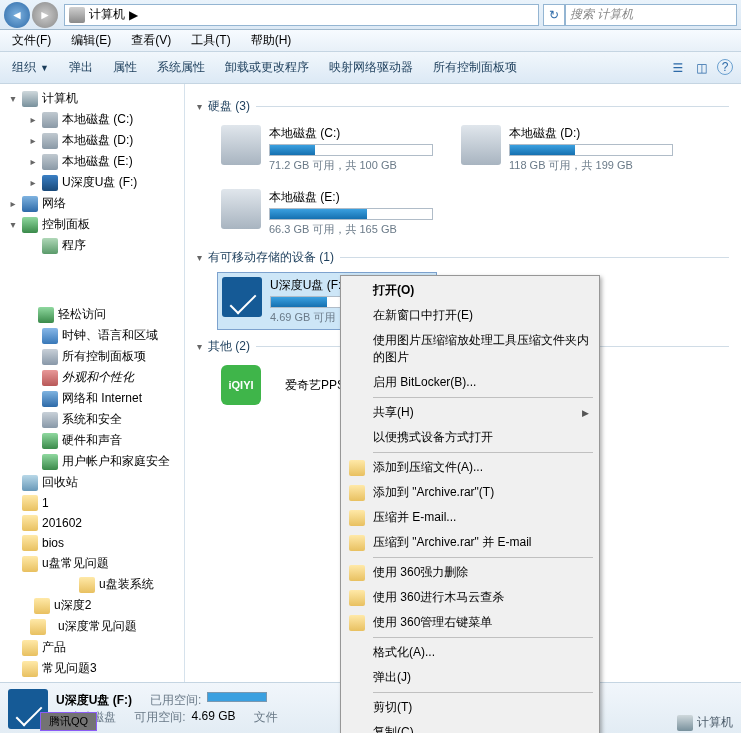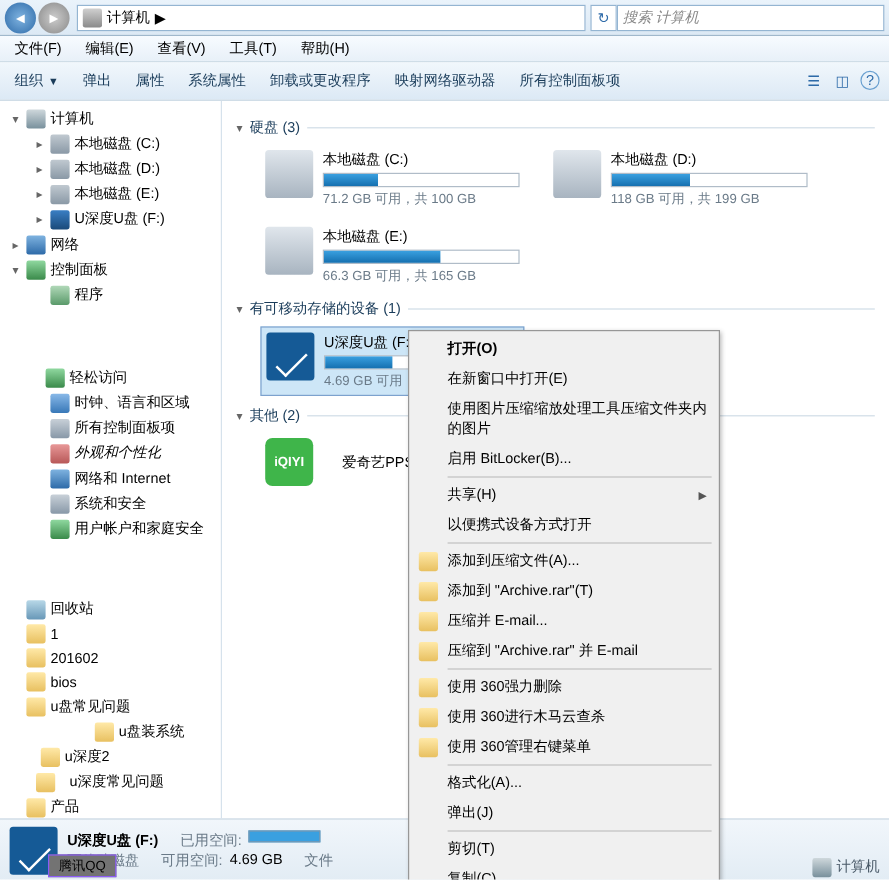--- a/index.html
+++ b/index.html
@@ -5,21 +5,21 @@
 * { margin: 0; padding: 0; box-sizing: border-box; font-family: "Microsoft YaHei", "Segoe UI", Tahoma, sans-serif; font-size: 12px; }
 body { width: 741px; height: 733px; background: #fff; overflow: hidden; position: relative; }
 
 
 .titlebar { height: 30px; background: linear-gradient(#eaf3fb, #dce9f5); display: flex; align-items: center; padding: 0 4px; border-bottom: 1px solid #a0b8cc; }
 .nav-btn { width: 26px; height: 26px; border-radius: 50%; background: radial-gradient(#7fb3e0, #2d6aa8); margin-right: 2px; display: flex; align-items: center; justify-content: center; color: #fff; }
 .nav-btn.disabled { background: radial-gradient(#ccc, #888); }
 .addr-box { flex: 1; height: 22px; background: #fff; border: 1px solid #94b5d2; margin: 0 4px; display: flex; align-items: center; padding: 0 4px; gap: 4px; }
 .addr-icon { width: 16px; height: 16px; background: linear-gradient(#d0d0d0, #8a8a8a); border-radius: 2px; }
 .refresh-btn { width: 22px; height: 22px; background: #fff; border: 1px solid #94b5d2; display: flex; align-items: center; justify-content: center; color: #2d6aa8; }
-.search-box { width: 223px; height: 22px; background: #fff; border: 1px solid #94b5d2; display: flex; align-items: center; padding: 0 4px; color: #888; font-style: italic; }
+.search-box { width: 172px; height: 22px; background: #fff; border: 1px solid #94b5d2; display: flex; align-items: center; padding: 0 4px; color: #888; font-style: italic; }
 
 
 .menubar { height: 22px; background: linear-gradient(#f7fbff, #e8f0f8); border-bottom: 1px solid #c5d5e2; display: flex; align-items: center; padding: 0 6px; gap: 8px; }
 .menubar span { padding: 2px 6px; }
 
 
 .toolbar { height: 32px; background: linear-gradient(#f1f7fc, #dce9f5); border-bottom: 1px solid #c5d5e2; display: flex; align-items: center; padding: 0 8px; gap: 12px; }
 .toolbar .tb-item { color: #1a3c5a; padding: 2px 4px; display: flex; align-items: center; gap: 4px; }
 .toolbar .right { margin-left: auto; display: flex; gap: 6px; }
 .tb-icon { width: 18px; height: 18px; display: flex; align-items: center; justify-content: center; color: #2d6aa8; }
@@ -197,23 +197,28 @@
         <span>网络和 Internet</span>
       </div>
       <div class="tree-item" style="padding-left: 28px;">
         <span class="tree-arrow"></span>
         <span class="tree-icon ic-gear"></span>
         <span>系统和安全</span>
       </div>
       <div class="tree-item" style="padding-left: 28px;">
         <span class="tree-arrow"></span>
         <span class="tree-icon ic-cpanel"></span>
+        <span>硬件和声音</span>
+      </div>
+      <div class="tree-item" style="padding-left: 28px;">
+        <span class="tree-arrow"></span>
+        <span class="tree-icon ic-cpanel"></span>
         <span>用户帐户和家庭安全</span>
       </div>
-      <div class="tree-item" style="padding-left: 8px; margin-top: 46px;">
+      <div class="tree-item" style="padding-left: 8px;">
         <span class="tree-arrow"></span>
         <span class="tree-icon ic-recycle"></span>
         <span>回收站</span>
       </div>
       <div class="tree-item" style="padding-left: 8px;">
         <span class="tree-arrow"></span>
         <span class="tree-icon ic-folder"></span>
         <span>1</span>
       </div>
       <div class="tree-item" style="padding-left: 8px;">

